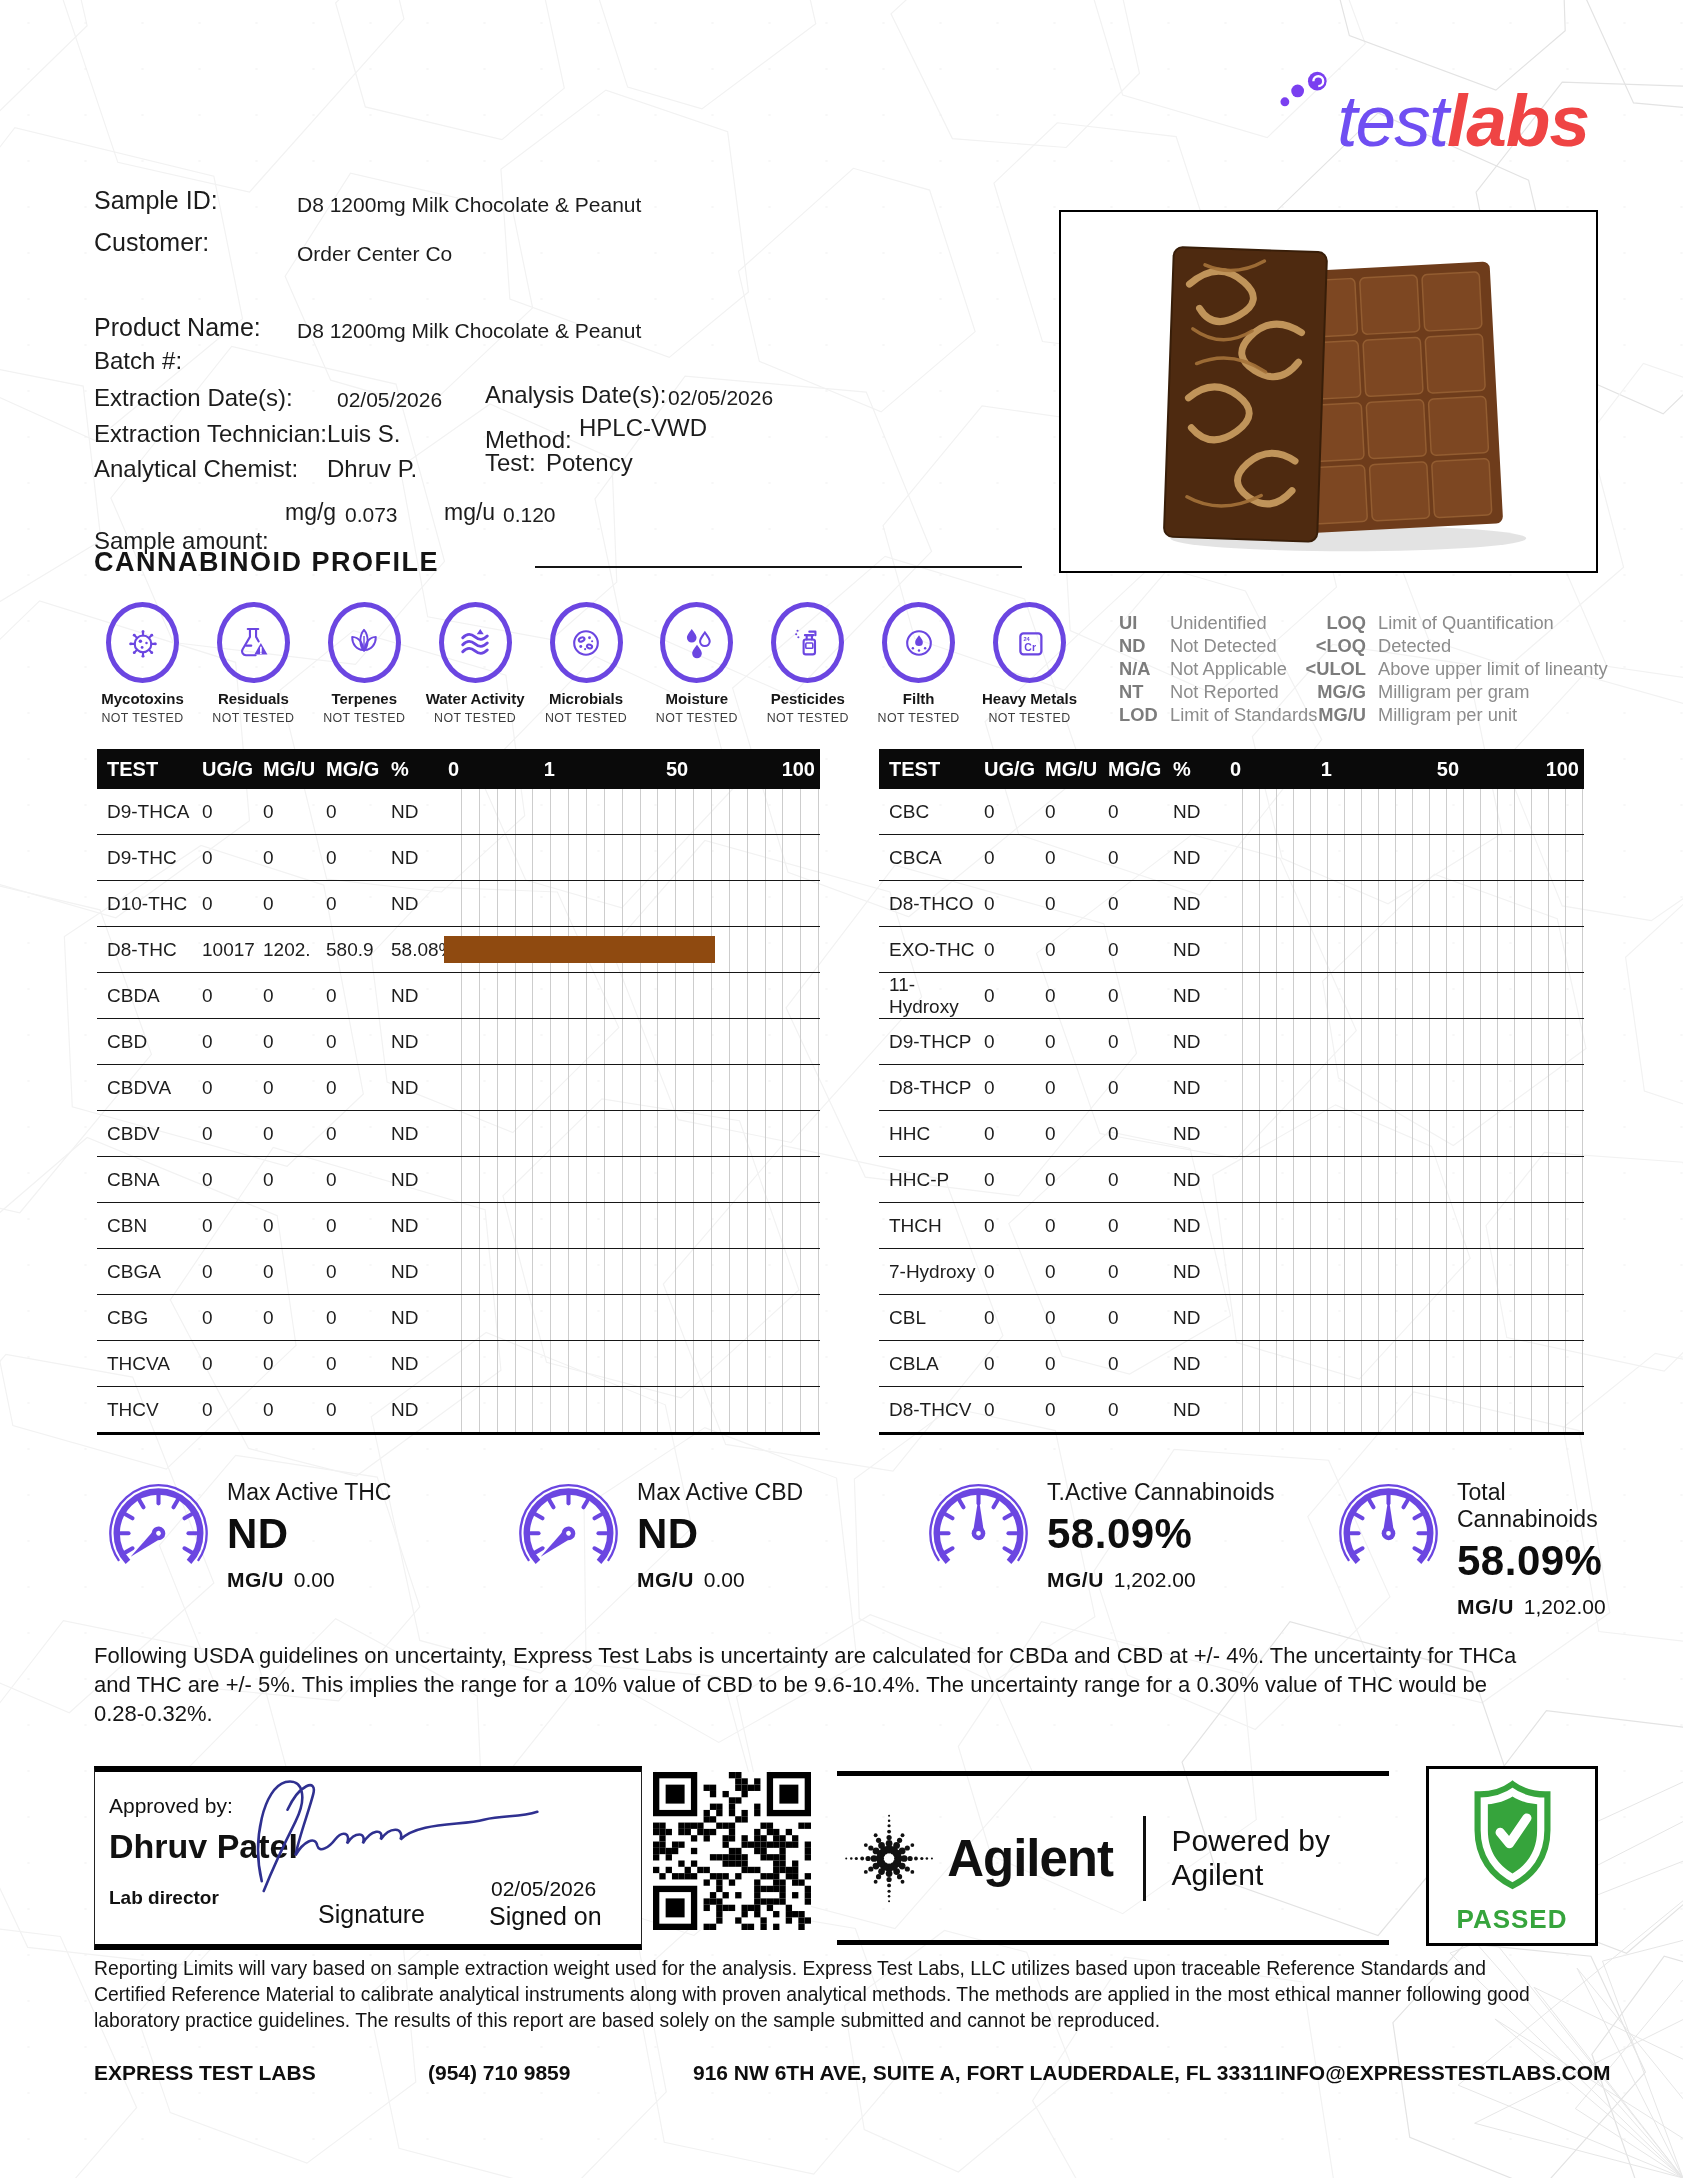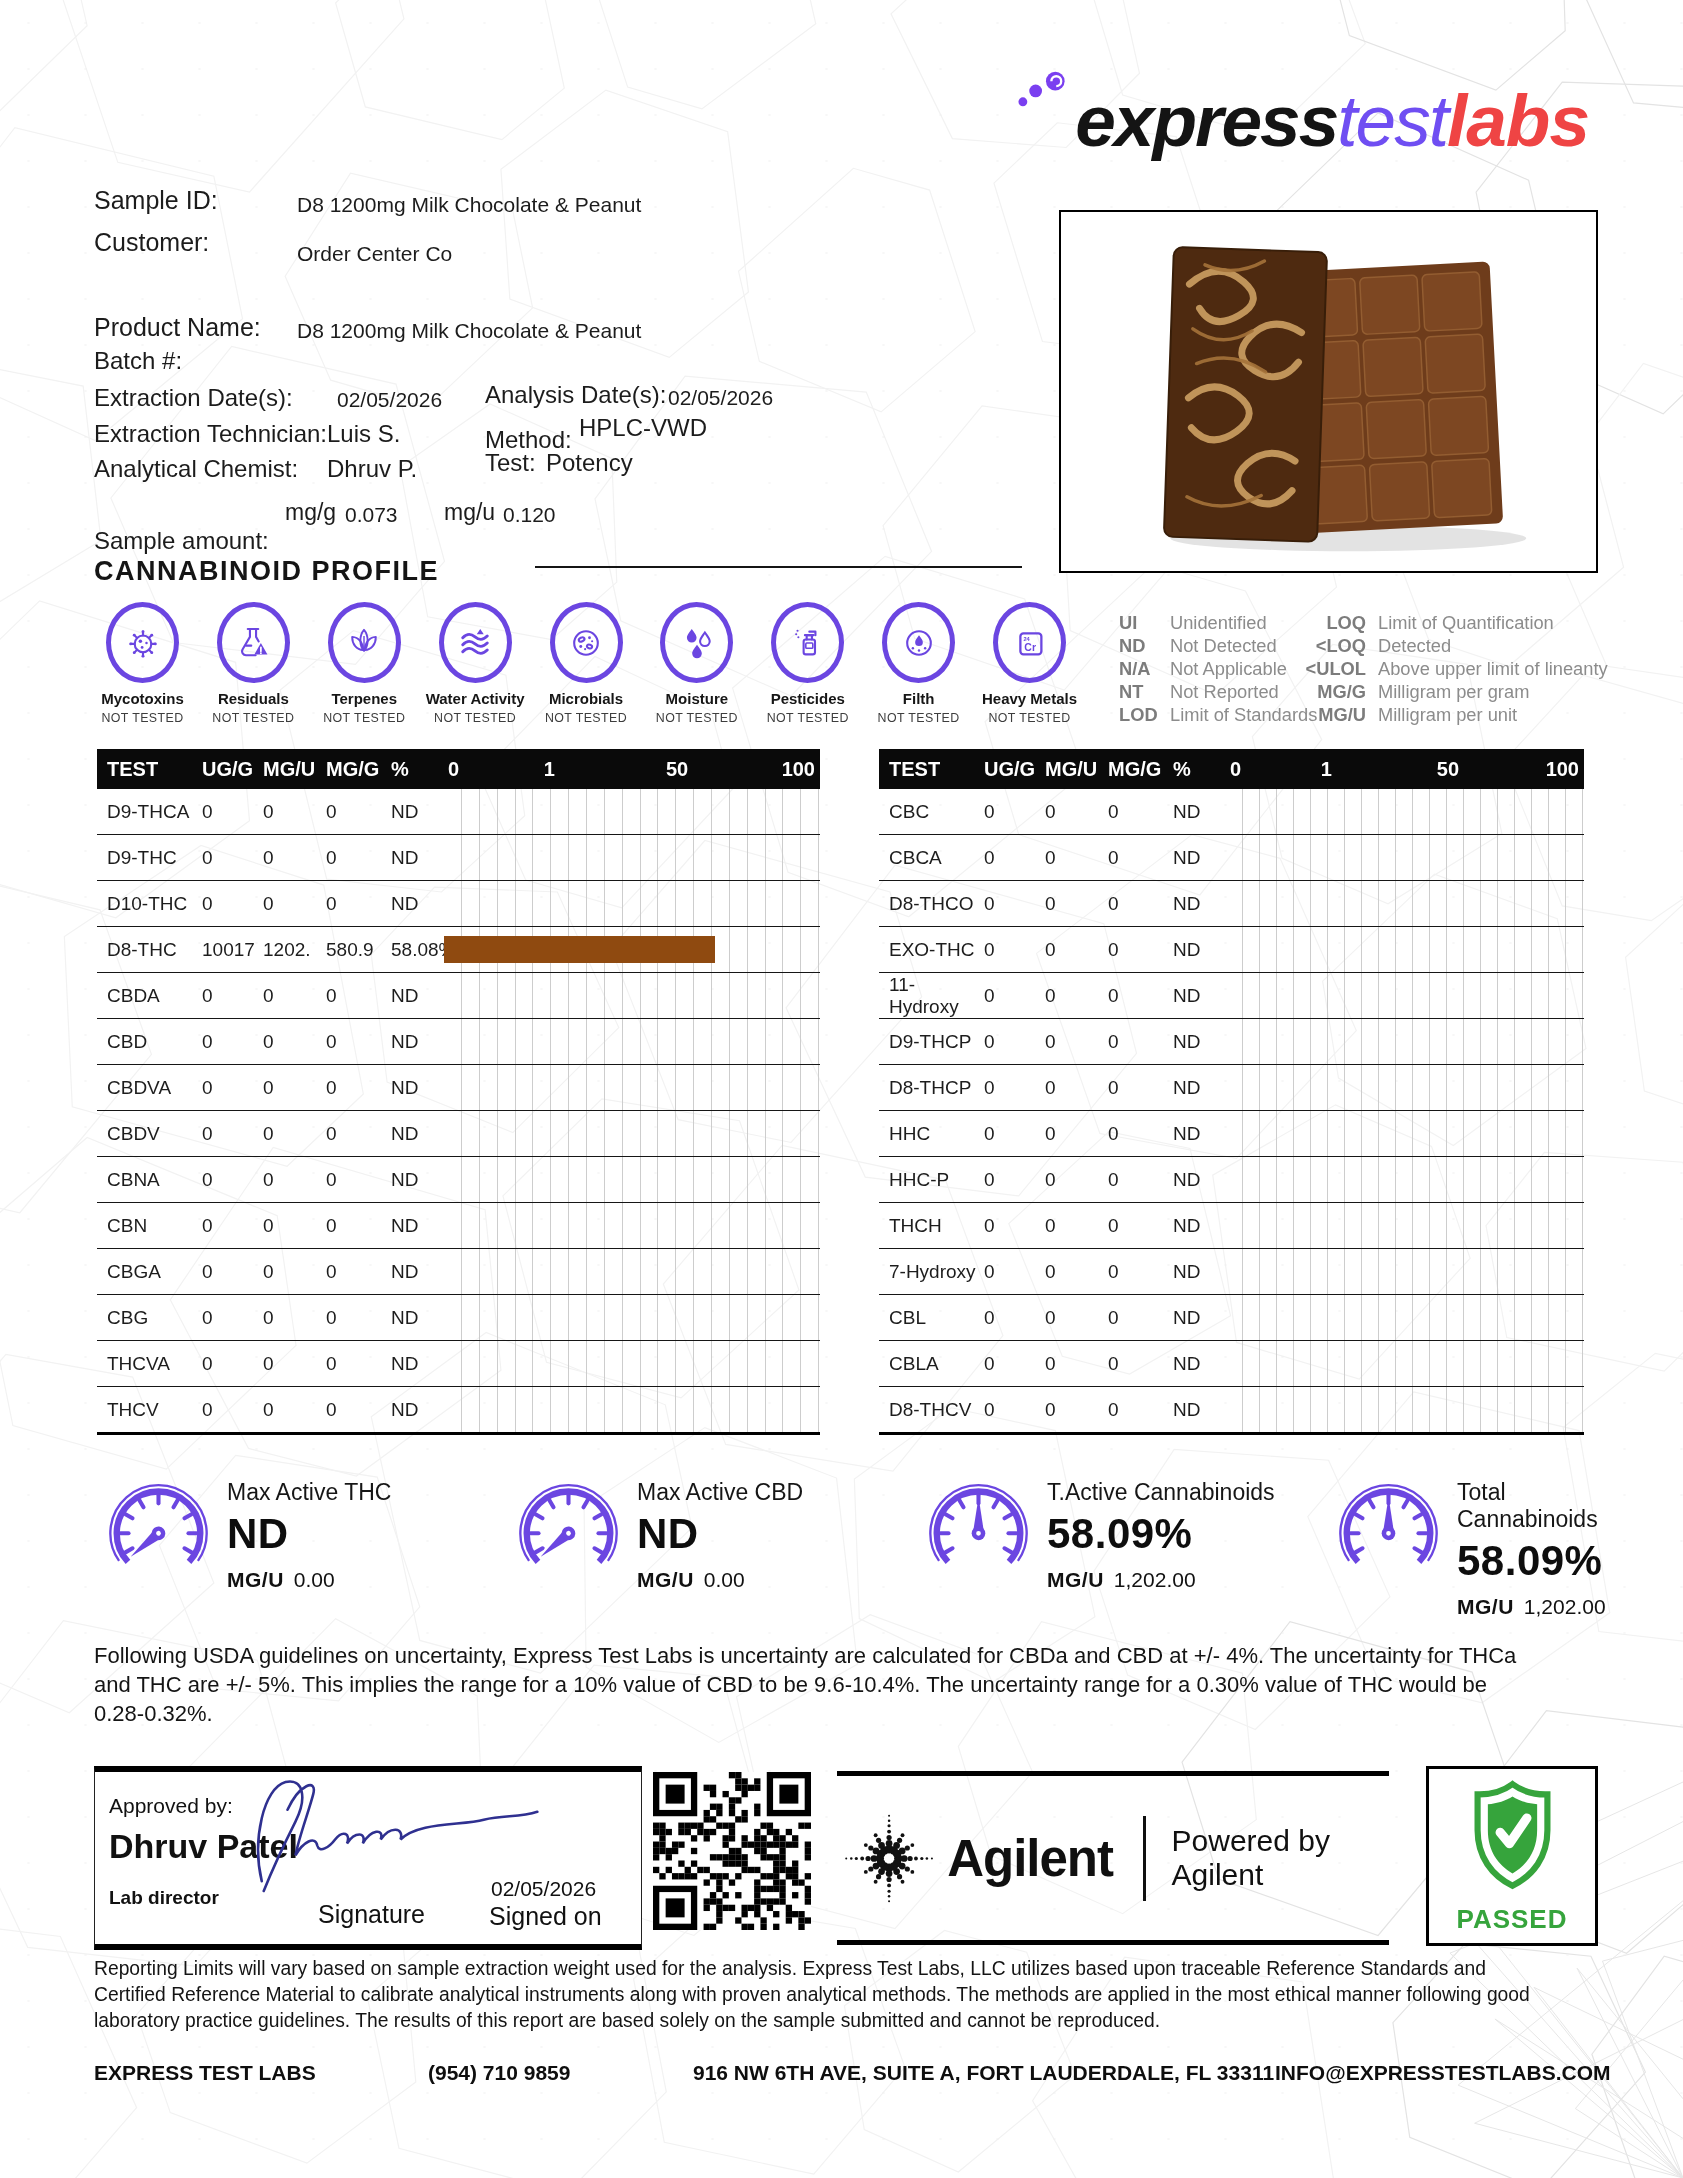--- a/index.html
+++ b/index.html
@@ -20,21 +20,21 @@
   .brand-dots{margin-right:4px;margin-bottom:48px;}
 
   
   .lbl{font-size:25px;color:#1c1c1c;}
   .val{font-size:21px;color:#1c1c1c;}
 
   
   .product-box{left:1059px;top:210px;width:535px;height:359px;border:2px solid #000;background:#fff;}
 
   
-  .section-title{left:94px;top:547px;font-size:27px;font-weight:800;letter-spacing:1.5px;color:#151515;margin-top:9px;}
+  .section-title{left:94px;top:547px;font-size:27px;font-weight:800;letter-spacing:1.5px;color:#151515;}
   .section-rule{left:535px;top:566px;width:487px;height:2px;background:#151515;}
 
   
   #panels{left:91px;top:602px;width:990px;display:flex;justify-content:space-between;}
   .panel{width:103px;text-align:center;}
   .panel .ring{width:63px;height:71px;margin:0 auto;border:5px solid #6b46e1;border-radius:50%;
                display:flex;align-items:center;justify-content:center;}
   .panel .plabel{margin-top:7px;font-size:15px;font-weight:700;color:#161616;white-space:nowrap;}
   .panel .pstatus{margin-top:4px;font-size:12.4px;color:#3d3d3d;letter-spacing:0.4px;}
 
@@ -197,21 +197,20 @@
     </svg>
   <div class="dotlayer"></div>
 
   <div class="abs brand">
     <svg class="brand-dots" width="55" height="40" viewBox="0 0 56 40">
       <circle cx="7" cy="33" r="4.5" fill="#7a3ff0"></circle>
       <circle cx="20" cy="22" r="6.5" fill="#7a3ff0"></circle>
       <circle cx="40" cy="12" r="9.5" fill="#7a3ff0"></circle>
       <path d="M36 12 a5 5 0 1 1 5 5" stroke="#fff" stroke-width="2.4" fill="none"></path>
     </svg>
-    <span class="b-express">express</span>
       <span class="b-test">test</span>
       <span class="b-labs">labs</span>
   </div>
 
   <div class="abs lbl" style="left:94px;top:186px;">Sample ID:</div>
   <div class="abs val" style="left:297px;top:193px;">D8 1200mg Milk Chocolate &amp; Peanut</div>
   <div class="abs lbl" style="left:94px;top:228px;">Customer:</div>
   <div class="abs val" style="left:297px;top:242px;">Order Center Co</div>
 
   <div class="abs lbl" style="left:94px;top:313px;">Product Name:</div>

